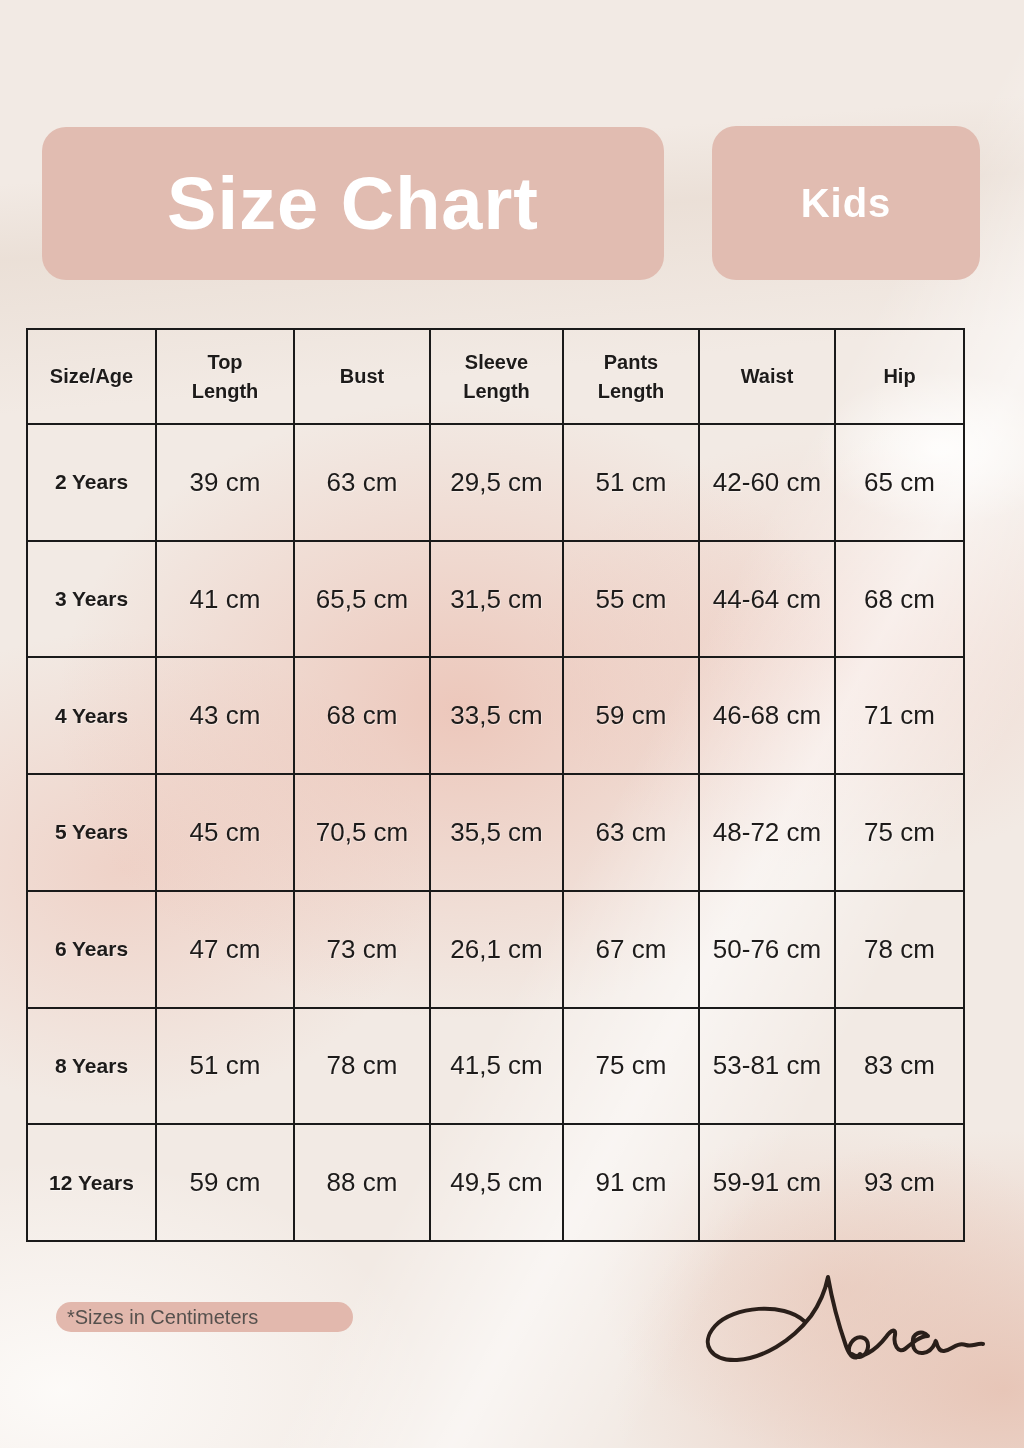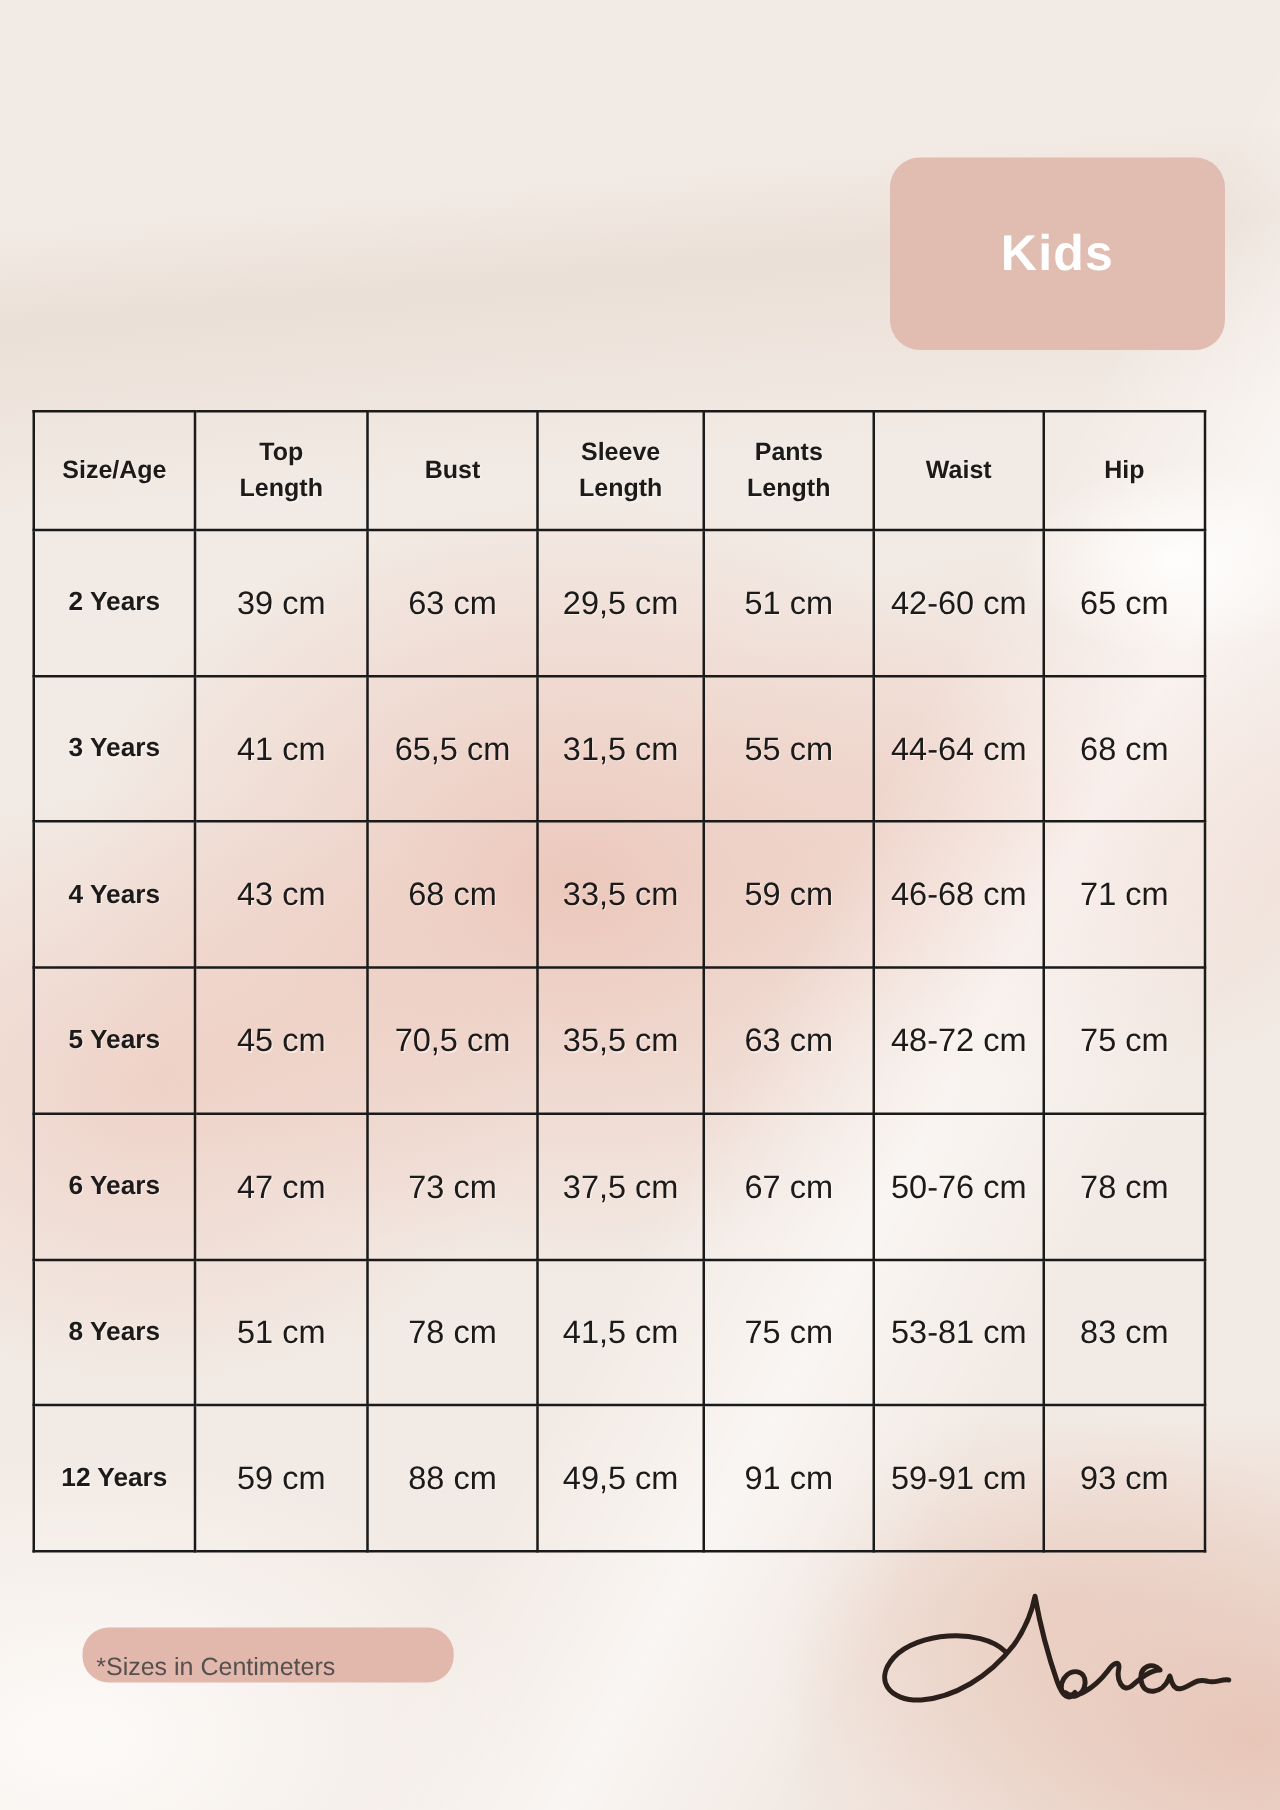--- a/index.html
+++ b/index.html
@@ -57,35 +57,38 @@
     text-shadow:1px 1px 0 rgba(255,255,255,0.45);
   }
   table.size-table thead tr{height:95px;}
   table.size-table tbody tr{height:77px;}
   table.size-table thead th{
     font-size:20px;font-weight:bold;line-height:1.45;white-space:pre-line;
   }
   table.size-table tbody th{font-size:21px;font-weight:bold;}
   table.size-table tbody td{font-size:26px;font-weight:normal;}
   .note-pill{
-    position:absolute;left:66px;top:1302px;width:297px;height:44px;
+    position:absolute;left:56px;top:1302px;width:297px;height:30px;
     background:#e2b8ad;border-radius:21px;
-    display:flex;align-items:flex-end;
+    display:flex;align-items:center;
     padding-left:11px;box-sizing:border-box;
   }
   .note-pill span{color:#55504d;font-size:20px;}
   .signature{
     position:absolute;left:688px;top:1266px;width:302px;height:140px;
   }
 </style>
 </head>
 <body>
 
 <div class="page">
 
+  <div class="title-pill">
+    <span>Size Chart</span>
+  </div>
 
   <div class="kids-pill">
     <span>Kids</span>
   </div>
 
   <table class="size-table">
     <colgroup>
       <col style="width:129px">
         <col style="width:138px">
         <col style="width:136px">
@@ -142,21 +145,21 @@
           <td>70,5 cm</td>
           <td>35,5 cm</td>
           <td>63 cm</td>
           <td>48-72 cm</td>
           <td>75 cm</td>
         </tr>
         <tr>
           <th>6 Years</th>
           <td>47 cm</td>
           <td>73 cm</td>
-          <td>37,5 cm</td>
+          <td>26,1 cm</td>
           <td>67 cm</td>
           <td>50-76 cm</td>
           <td>78 cm</td>
         </tr>
         <tr>
           <th>8 Years</th>
           <td>51 cm</td>
           <td>78 cm</td>
           <td>41,5 cm</td>
           <td>75 cm</td>

